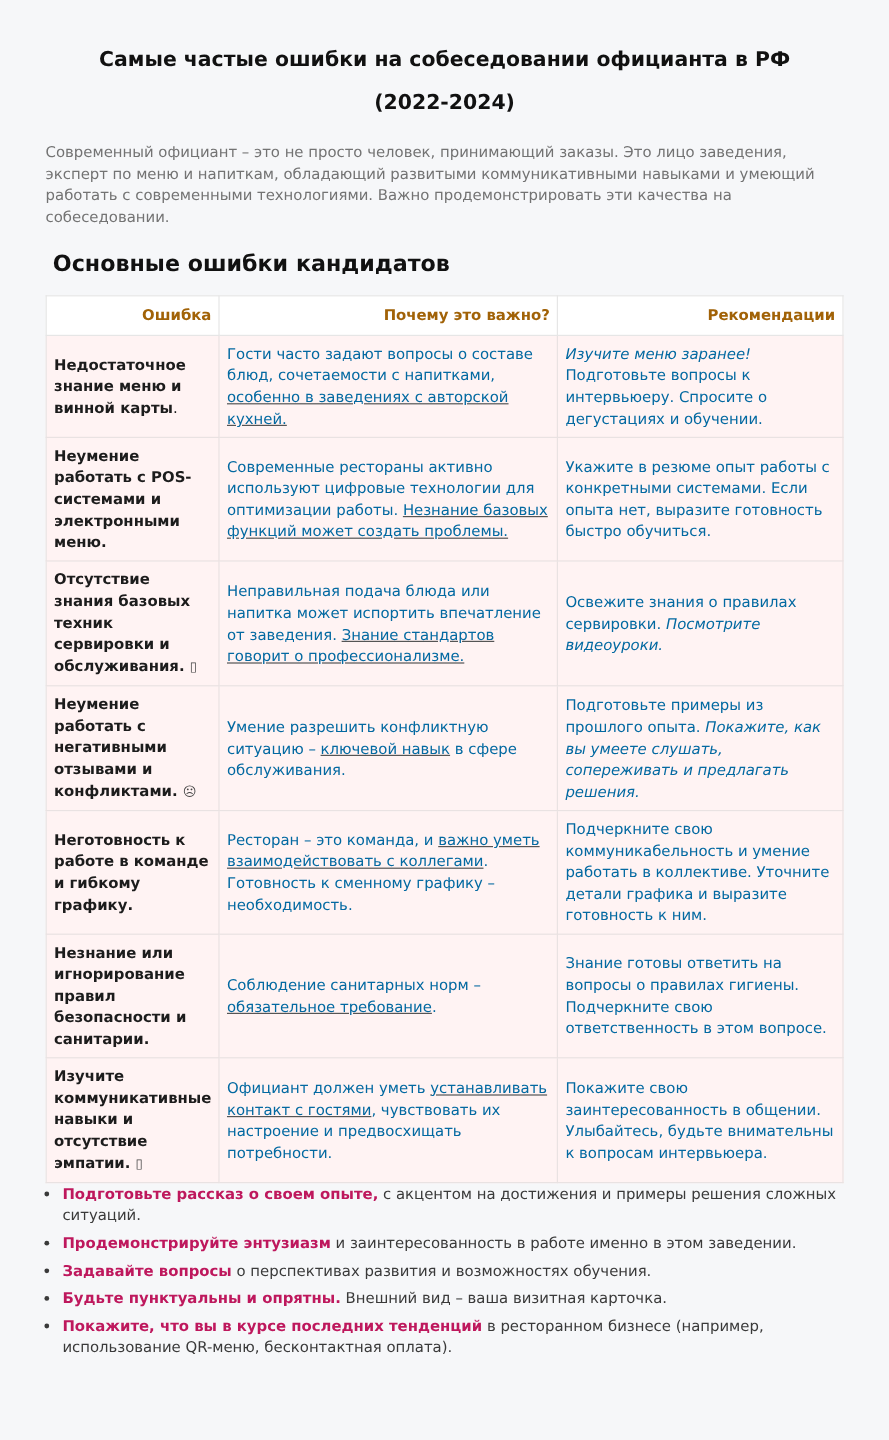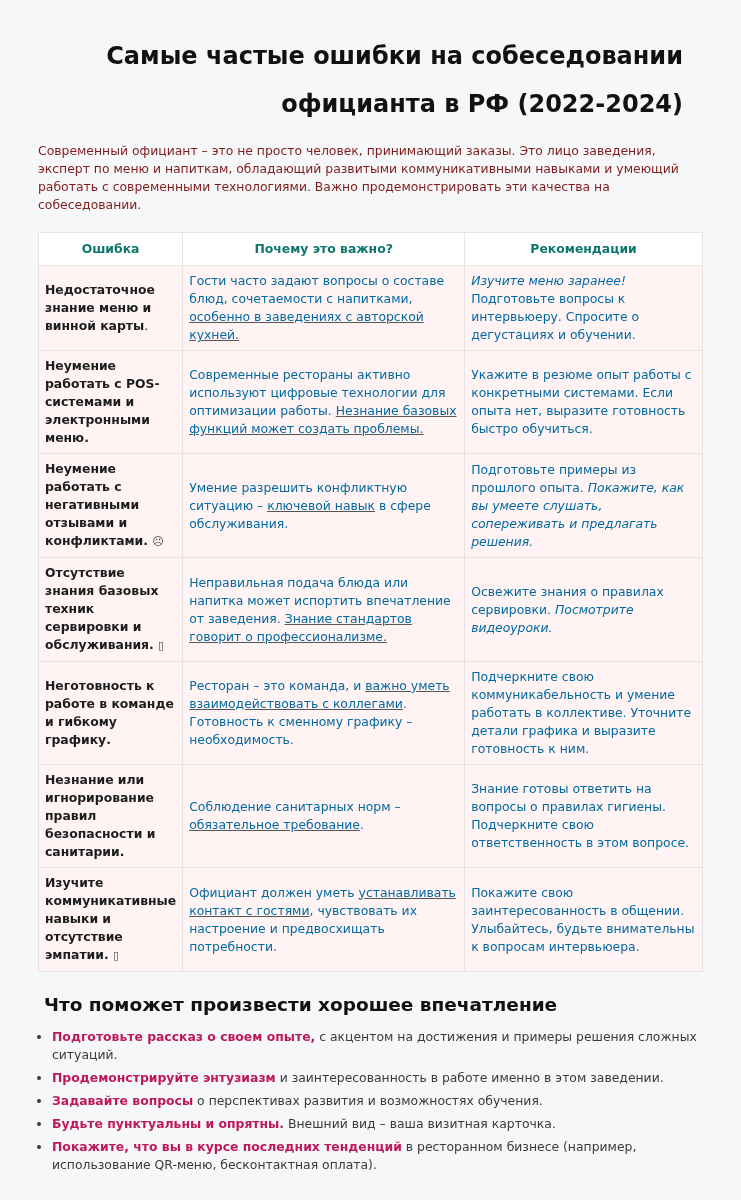--- a/index.html
+++ b/index.html
@@ -7,53 +7,53 @@
       width: 741px;
       min-height: 1200px;
       background: #f6f7f9;
       font-family: "DejaVu Sans", sans-serif;
       color: #333;
       box-sizing: border-box;
     }
     .page { padding: 26px 38px 0 38px; }
     h1 {
       font-family: "DejaVu Sans", sans-serif;
-      font-size: 24px;
+      font-size: 17px;
       font-weight: bold;
       color: #111;
-      text-align: right;
-      line-height: 48px;
+      text-align: center;
+      line-height: 36px;
       margin: 6px 20px 14px 20px;
     }
     .intro {
       font-size: 12.4px;
       line-height: 18px;
-      color: #7f1d1d;
+      color: #737373;
       margin: 0 0 18px 0;
     }
     h2 {
       font-size: 18.5px;
       font-weight: bold;
       color: #111;
       margin: 0 0 12px 6px;
       line-height: 26px;
     }
     table {
       width: 100%;
       border-collapse: collapse;
       font-size: 12.4px;
       line-height: 18px;
       background: #fff;
       border: 1px solid #e3e3e3;
     }
     th {
       background: #ffffff;
-      text-align: center;
+      text-align: right;
       font-weight: bold;
-      color: #0f766e;
+      color: #a16207;
       padding: 7px 6px;
       border: 1px solid #e6e6e6;
       height: 16px;
     }
     td {
       background: #fff3f3;
       border: 1px solid #e9e2e2;
       padding: 6px 6px;
       vertical-align: middle;
       color: #0369a1;
@@ -74,20 +74,21 @@
     li { margin-bottom: 5px; padding-left: 0; }
     li b { color: #be185d; }
   </style>
 </head>
 <body>
 
 <div class="page">
   <h1>Самые частые ошибки на собеседовании официанта в РФ (2022-2024)</h1>
   <p class="intro">Современный официант – это не просто человек, принимающий заказы. Это лицо заведения, эксперт по меню и напиткам, обладающий развитыми коммуникативными навыками и умеющий работать с современными технологиями. Важно продемонстрировать эти качества на собеседовании.</p>
 
+  <h2>Основные ошибки кандидатов</h2>
 
   <table>
     <thead>
       <tr>
         <th>Ошибка</th>
         <th>Почему это важно?</th>
         <th>Рекомендации</th>
       </tr>
     </thead>
     <tbody id="rows">
@@ -95,48 +96,47 @@
           <td class="err"><span>Недостаточное знание меню и винной карты</span><span style="font-weight:normal">.</span></td>
           <td class="why"><span>Гости часто задают вопросы о составе блюд, сочетаемости с напитками, </span><u>особенно в заведениях с авторской кухней.</u><span></span></td>
           <td class="rec"><i>Изучите меню заранее!</i><span> Подготовьте вопросы к интервьюеру. Спросите о дегустациях и обучении.</span></td>
         </tr>
         <tr>
           <td class="err"><span>Неумение работать с POS-системами и электронными меню.</span><span style="font-weight:normal"></span></td>
           <td class="why"><span>Современные рестораны активно используют цифровые технологии для оптимизации работы. </span><u>Незнание базовых функций может создать проблемы.</u><span></span></td>
           <td class="rec"><span>Укажите в резюме опыт работы с конкретными системами. Если опыта нет, выразите готовность быстро обучиться.</span></td>
         </tr>
         <tr>
+          <td class="err"><span>Отсутствие знания базовых техник сервировки и обслуживания.</span><span style="font-weight:normal"></span> <span class="emoji">▯</span></td>
+          <td class="why"><span>Неправильная подача блюда или напитка может испортить впечатление от заведения. </span><u>Знание стандартов говорит о профессионализме.</u><span></span></td>
+          <td class="rec"><span>Освежите знания о правилах сервировки. </span><i>Посмотрите видеоуроки.</i></td>
+        </tr>
+        <tr>
           <td class="err"><span>Неумение работать с негативными отзывами и конфликтами.</span><span style="font-weight:normal"></span> <span class="emoji">☹</span></td>
           <td class="why"><span>Умение разрешить конфликтную ситуацию – </span><u>ключевой навык</u><span> в сфере обслуживания.</span></td>
           <td class="rec"><span>Подготовьте примеры из прошлого опыта. </span><i>Покажите, как вы умеете слушать, сопереживать и предлагать решения.</i></td>
-        </tr>
-        <tr>
-          <td class="err"><span>Отсутствие знания базовых техник сервировки и обслуживания.</span><span style="font-weight:normal"></span> <span class="emoji">▯</span></td>
-          <td class="why"><span>Неправильная подача блюда или напитка может испортить впечатление от заведения. </span><u>Знание стандартов говорит о профессионализме.</u><span></span></td>
-          <td class="rec"><span>Освежите знания о правилах сервировки. </span><i>Посмотрите видеоуроки.</i></td>
         </tr>
         <tr>
           <td class="err"><span>Неготовность к работе в команде и гибкому графику.</span><span style="font-weight:normal"></span></td>
           <td class="why"><span>Ресторан – это команда, и </span><u>важно уметь взаимодействовать с коллегами</u><span>. Готовность к сменному графику – необходимость.</span></td>
           <td class="rec"><span>Подчеркните свою коммуникабельность и умение работать в коллективе. Уточните детали графика и выразите готовность к ним.</span></td>
         </tr>
         <tr>
           <td class="err"><span>Незнание или игнорирование правил безопасности и санитарии.</span><span style="font-weight:normal"></span></td>
           <td class="why"><span>Соблюдение санитарных норм – </span><u>обязательное требование</u><span>.</span></td>
           <td class="rec"><span>Знание готовы ответить на вопросы о правилах гигиены. Подчеркните свою ответственность в этом вопросе.</span></td>
         </tr>
         <tr>
           <td class="err"><span>Изучите коммуникативные навыки и отсутствие эмпатии.</span><span style="font-weight:normal"></span> <span class="emoji">▯</span></td>
           <td class="why"><span>Официант должен уметь </span><u>устанавливать контакт с гостями</u><span>, чувствовать их настроение и предвосхищать потребности.</span></td>
           <td class="rec"><span>Покажите свою заинтересованность в общении. Улыбайтесь, будьте внимательны к вопросам интервьюера.</span></td>
         </tr>
       </tbody>
   </table>
 
-  <h2 class="sec2">Что поможет произвести хорошее впечатление</h2>
   <ul id="tips">
       <li><b>Подготовьте рассказ о своем опыте,</b><span> с акцентом на достижения и примеры решения сложных ситуаций.</span></li>
       <li><b>Продемонстрируйте энтузиазм</b><span> и заинтересованность в работе именно в этом заведении.</span></li>
       <li><b>Задавайте вопросы</b><span> о перспективах развития и возможностях обучения.</span></li>
       <li><b>Будьте пунктуальны и опрятны.</b><span> Внешний вид – ваша визитная карточка.</span></li>
       <li><b>Покажите, что вы в курсе последних тенденций</b><span> в ресторанном бизнесе (например, использование QR-меню, бесконтактная оплата).</span></li>
     </ul>
 
 </div>
 

